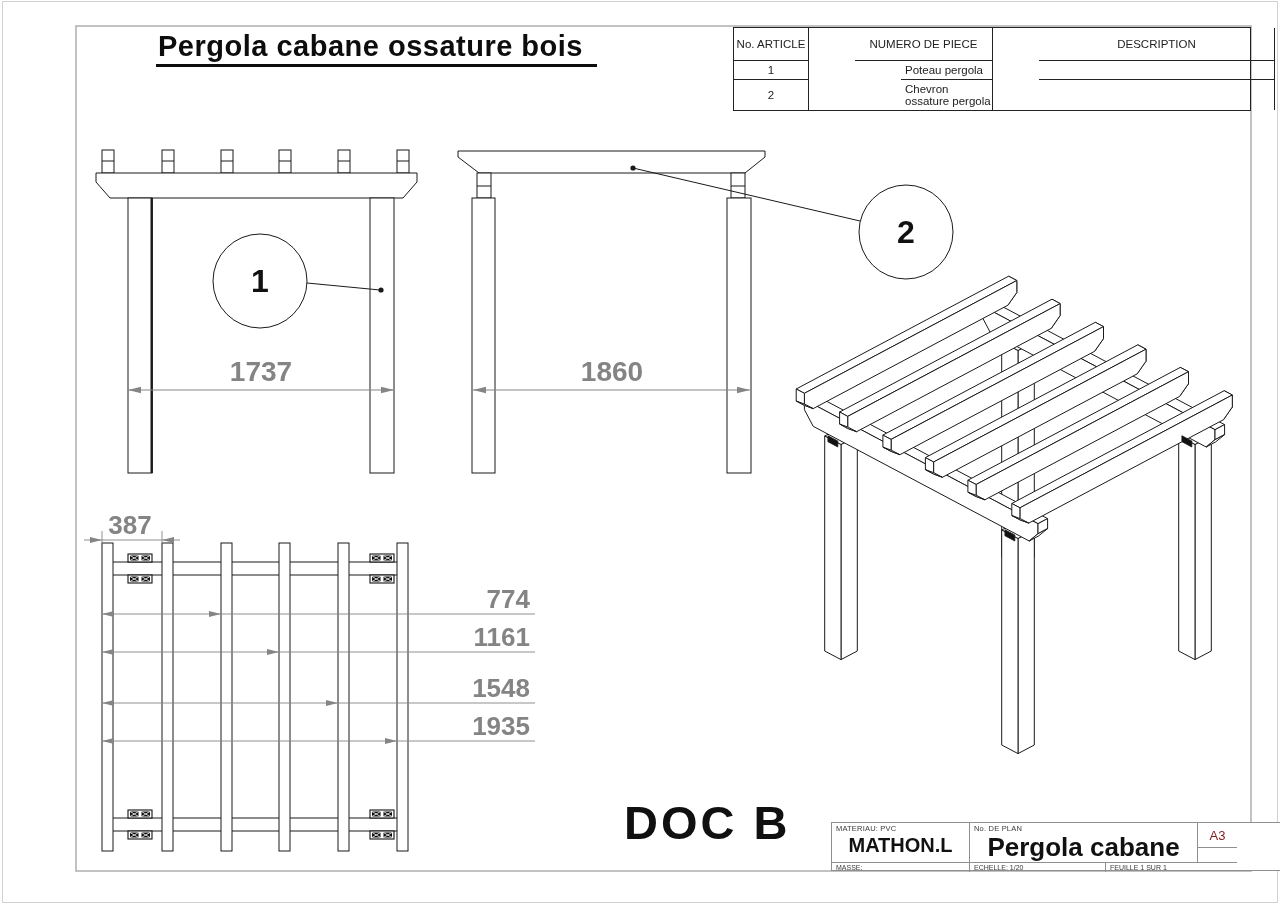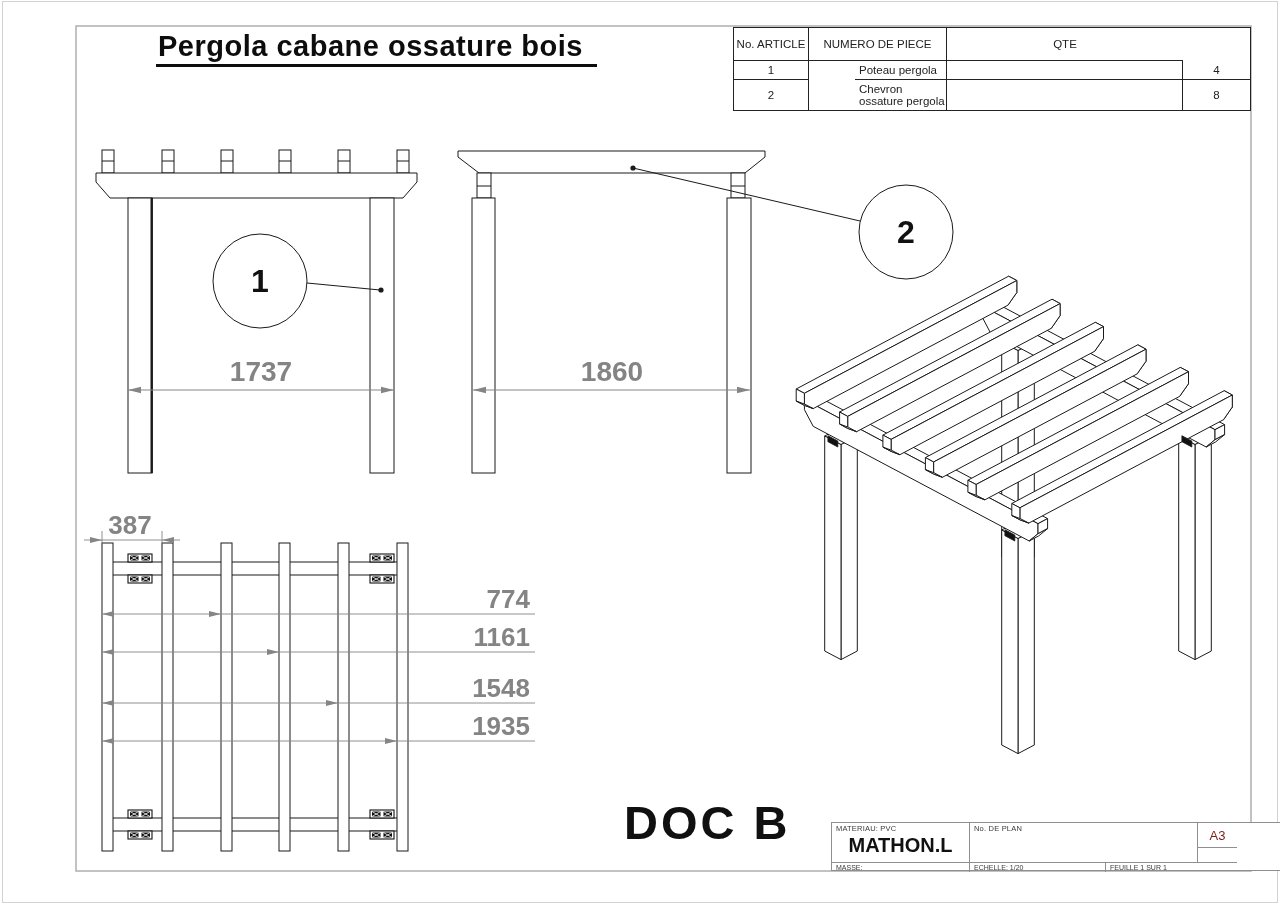--- a/index.html
+++ b/index.html
@@ -4,21 +4,21 @@
 <style>
   html,body{margin:0;padding:0;background:#fff;}
   body{width:1280px;height:906px;position:relative;font-family:"Liberation Sans",sans-serif;overflow:hidden;}
   #canvas{position:absolute;left:0;top:0;}
   .ov{position:absolute;box-sizing:border-box;}
   
   #sheet-title{left:156px;top:30px;font-size:29px;font-weight:700;letter-spacing:.5px;color:#0d0d0d;
     border-bottom:3px solid #0d0d0d;padding:0 14px 1px 2px;}
   
   #parts-table{left:733px;top:27px;width:518px;border:1px solid #222;background:#fff;}
-  #parts-table .tr{display:grid;grid-template-columns:75px 138px 236px 67px;}
+  #parts-table .tr{display:grid;grid-template-columns:75px 138px 236px 67px;gap:46px;}
   #parts-table .td{border-right:1px solid #222;border-bottom:1px solid #222;display:flex;align-items:center;
     font-size:11.5px;color:#222;line-height:1.08;box-sizing:border-box;}
   #parts-table .td:last-child{border-right:none;}
   #parts-table .tr:last-child .td{border-bottom:none;}
   #parts-table .c{justify-content:center;text-align:center;}
   #parts-table .l{padding-left:4px;margin-left:46px;}
   #parts-table .h0{height:33px;} #parts-table .h1{height:19px;} #parts-table .h2{height:30px;}
   
   #doc-label{left:604px;top:795px;font-size:47px;font-weight:700;letter-spacing:3px;color:#101010;margin-left:20px;}
   
@@ -255,20 +255,21 @@
       <polygon points="1181.9,435.7 1191.8,441 1191.8,447 1181.9,441.7" fill="#111" stroke="#1a1a1a" stroke-width="0.8" stroke-linejoin="round"></polygon>
     </g>
 </svg>
 
 <div class="ov" id="sheet-title">Pergola cabane ossature bois</div>
 
 <div class="ov" id="parts-table">
   <div class="tr">
     <div class="td h0 c">No. ARTICLE</div>
     <div class="td h0 c">NUMERO DE PIECE</div>
+    <div class="td h0 c">DESCRIPTION</div>
     <div class="td h0 c">QTE</div>
   </div>
   <div class="tr">
     <div class="td h1 c">1</div>
     <div class="td h1 l">Poteau pergola</div>
     <div class="td h1"></div>
     <div class="td h1 c">4</div>
   </div>
   <div class="tr">
     <div class="td h2 c">2</div>
@@ -280,20 +281,21 @@
 
 <div class="ov" id="doc-label">DOC B</div>
 
 <div class="ov" id="title-block">
   <div class="cell" style="left:0;top:0;width:137px;height:39px;">
     <div class="tb-label">MATERIAU: PVC</div>
     <div class="tb-big" style="font-size:20px;">MATHON.L</div>
   </div>
   <div class="cell" style="left:137px;top:0;width:228px;height:39px;border-left:1px solid #8f8f8f;">
     <div class="tb-label">No. DE PLAN</div>
+    <div class="tb-big" style="font-size:26px;top:9px;">Pergola cabane</div>
   </div>
   <div class="cell" style="left:365px;top:0;width:40px;height:25px;border-left:1px solid #8f8f8f;border-bottom:1px solid #8f8f8f;
        display:flex;align-items:center;justify-content:center;font-size:13px;color:#7f1d1d;">
     <span>A3</span>
   </div>
   <div class="cell" style="left:365px;top:25px;width:40px;height:14px;border-left:1px solid #8f8f8f;"></div>
   <div class="cell" style="left:0;top:39px;width:137px;height:10px;border-top:1px solid #8f8f8f;
        font-size:7px;color:#3a3a3a;padding-left:4px;line-height:9px;">
     <span>MASSE:</span>
   </div>

